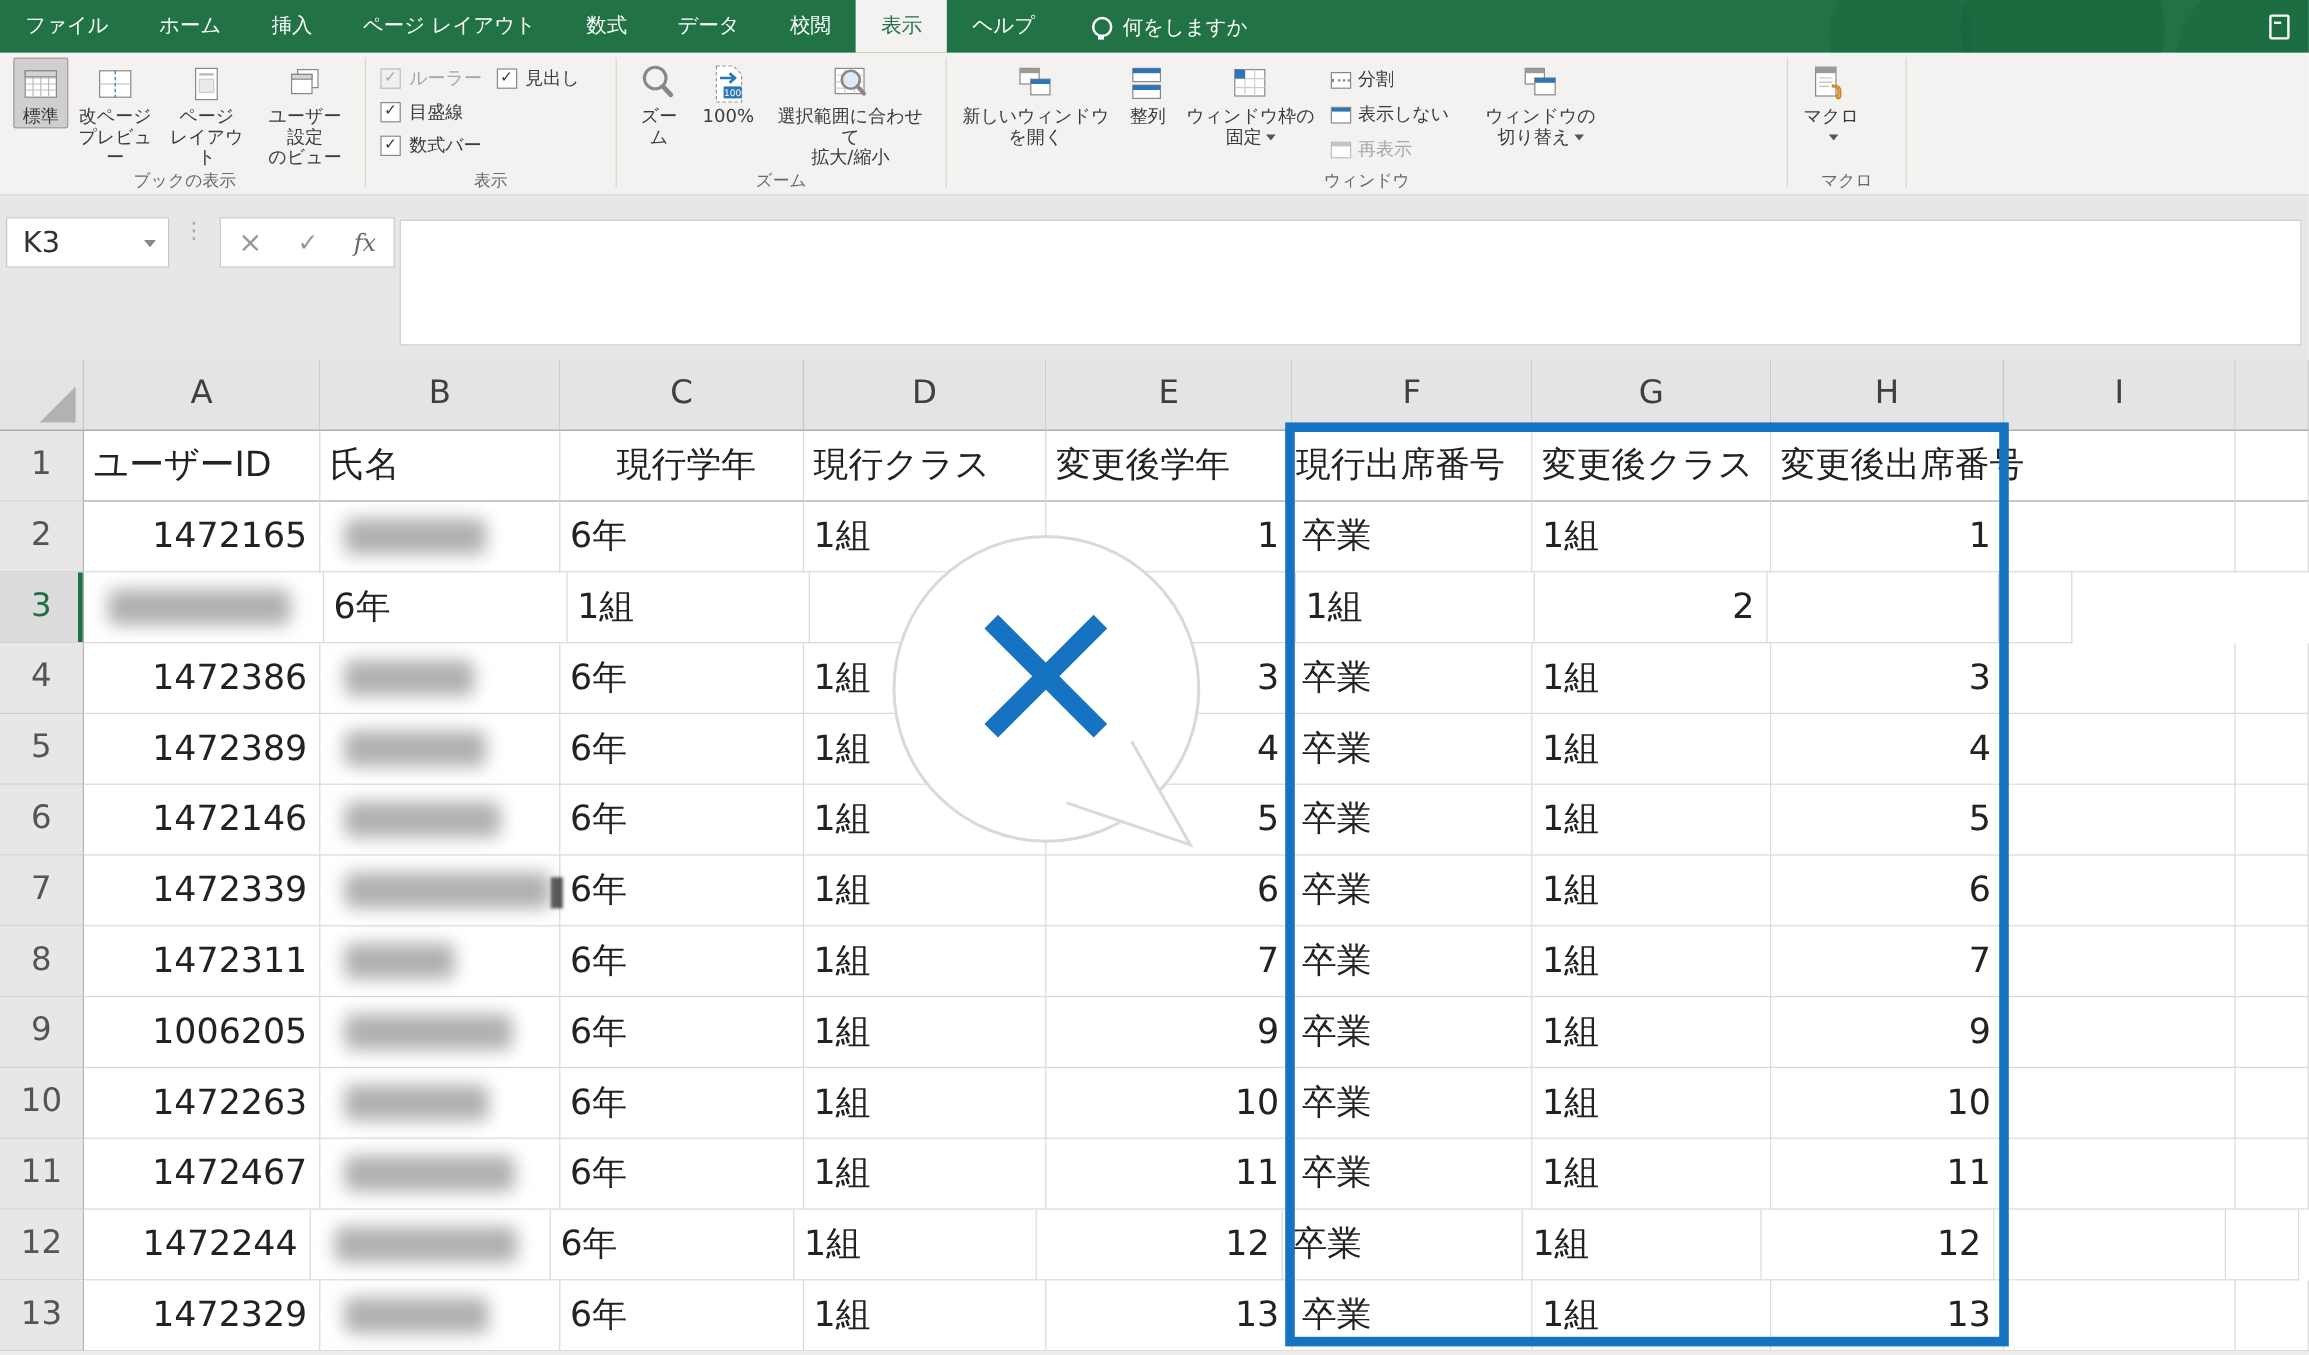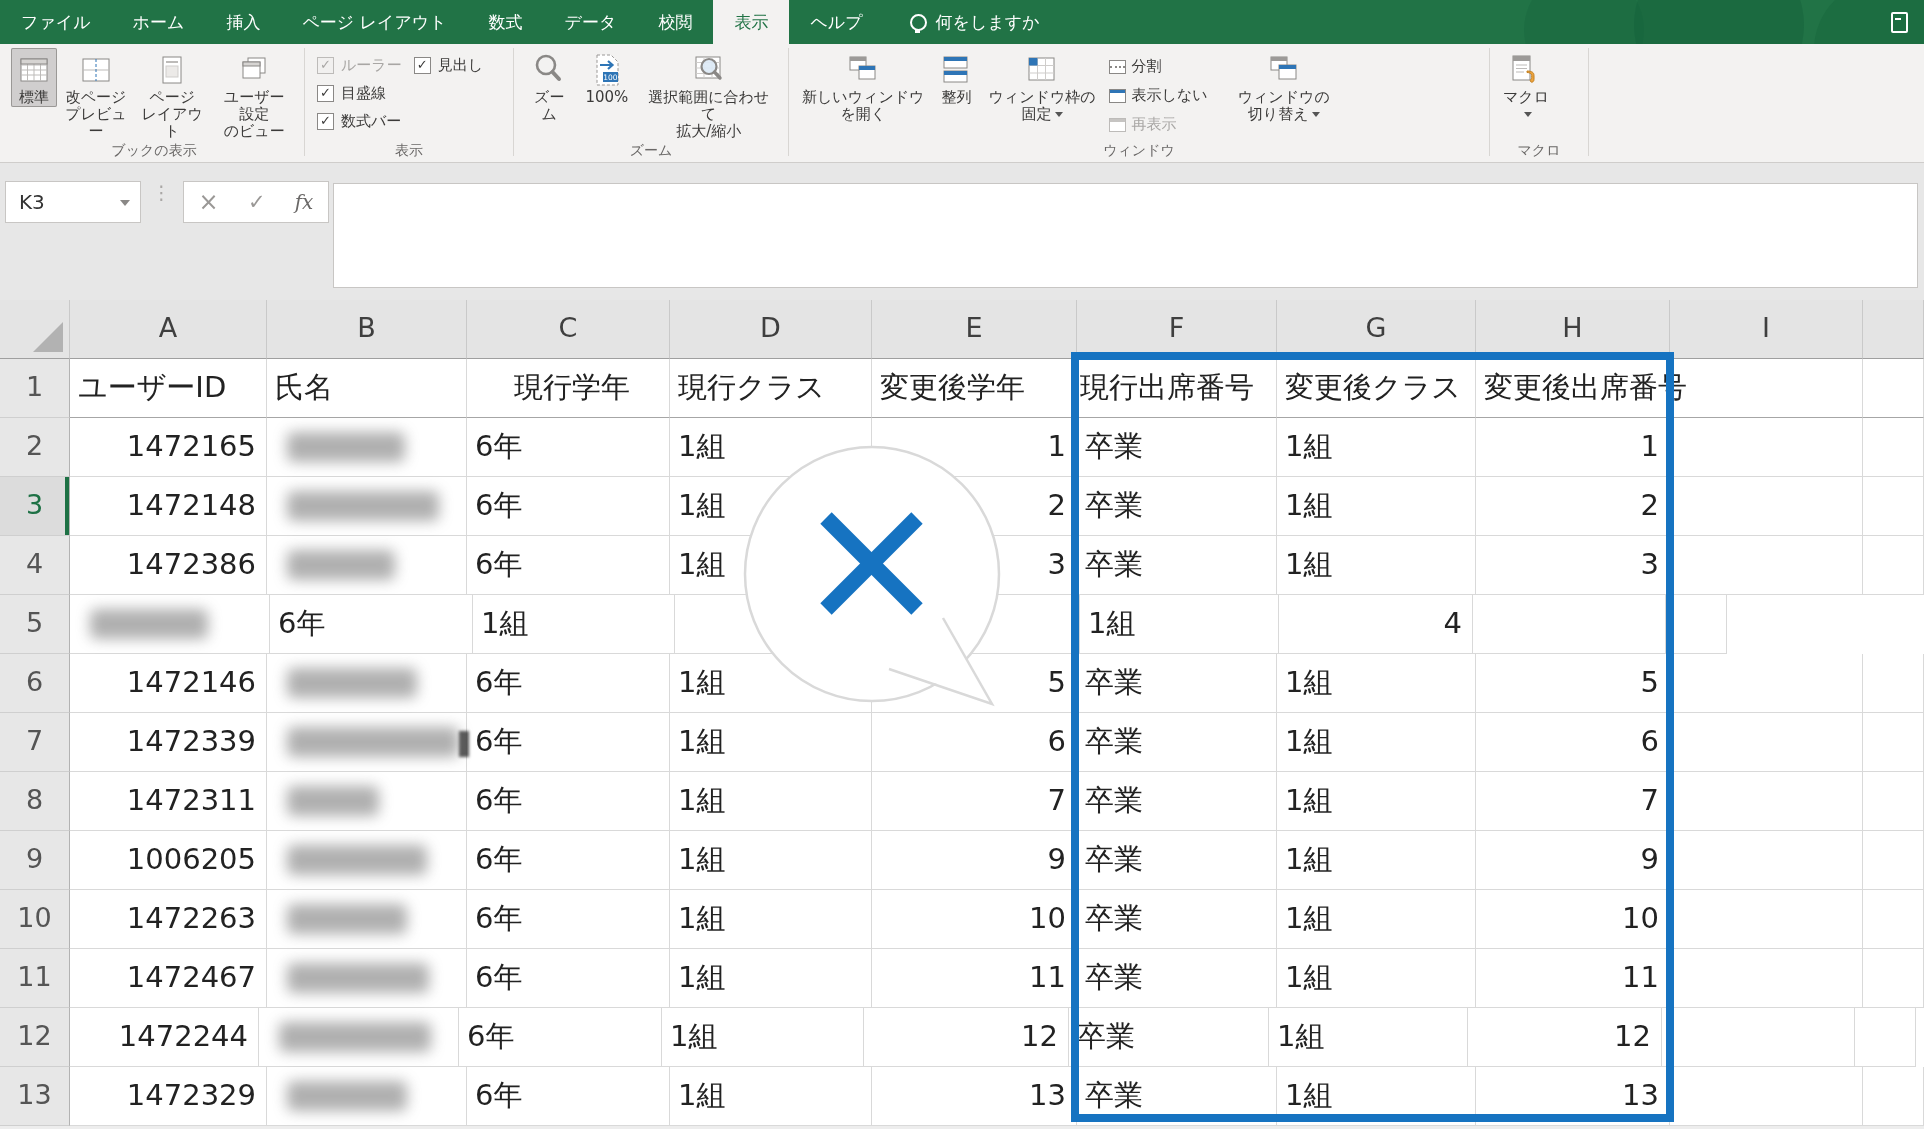--- a/index.html
+++ b/index.html
@@ -37,21 +37,21 @@
   .si{width:17px;height:14px;box-sizing:border-box;border:1px solid #8a8886;background:#fff;position:relative;flex:none;display:inline-block;}
   .si.bar::before{content:"";position:absolute;left:0;right:0;top:0;height:3px;background:#2e75b6;}
   .si.mid::after{content:"";position:absolute;left:0;right:0;top:5px;border-top:2px dotted #8a8886;}
   .si.pair::after{content:"";position:absolute;left:4px;top:3px;width:14px;height:11px;border:1px solid #8a8886;background:#fff;}
   .si.dis{border-color:#bdbbb9;}
   .si.dis::before{background:#c6c4c2 !important;}
   .si.dis::after{border-color:#bdbbb9 !important;}
   
   #fband{position:absolute;left:0;top:163px;width:1924px;height:137px;background:#e7e7e7;}
   .namebox{position:absolute;left:5px;top:18px;width:136px;height:42px;background:#fff;border:1px solid #c8c6c4;
-    box-sizing:border-box;font-size:20px;color:#333;display:flex;align-items:center;padding-left:13px;}
+    box-sizing:border-box;font-size:24px;color:#333;display:flex;align-items:center;padding-left:13px;}
   .nb-caret{position:absolute;right:10px;top:18px;width:0;height:0;border-left:5px solid transparent;
     border-right:5px solid transparent;border-top:6px solid #8a8886;}
   .fdots{position:absolute;left:152px;top:24px;color:#a9a7a5;font-size:19px;line-height:10px;}
   .fbtns{position:absolute;left:183px;top:18px;width:146px;height:42px;background:#fff;border:1px solid #c8c6c4;
     box-sizing:border-box;display:flex;align-items:center;justify-content:space-around;color:#9a9896;}
   .fbtns .x{font-size:24px;}
   .fbtns .ok{font-size:21px;}
   .fbtns .fx{font-family:"DejaVu Serif","Liberation Serif",serif;font-style:italic;font-size:20px;color:#6a6867;}
   .finput{position:absolute;left:333px;top:20px;width:1585px;height:105px;background:#fff;border:1px solid #c8c6c4;box-sizing:border-box;}
   
@@ -341,21 +341,20 @@
       <div class="cell" style="width: 202px;">1組</div>
       <div class="cell num" style="width: 205px;">1</div>
       <div class="cell" style="width: 200px;">卒業</div>
       <div class="cell" style="width: 199px;">1組</div>
       <div class="cell num" style="width: 194px;">1</div>
       <div class="cell" style="width: 193px;"></div>
       <div class="cell" style="width: 61px;"></div>
     </div>
     <div class="srow">
       <div class="rnum active" style="width: 70px;">3</div>
-      <div class="cell num" style="width: 197px;">1472148</div>
       <div class="cell" style="width: 200px;">
         <div class="blob" style="width: 152px;"></div>
       </div>
       <div class="cell" style="width: 203px;">6年</div>
       <div class="cell" style="width: 202px;">1組</div>
       <div class="cell num" style="width: 205px;">2</div>
       <div class="cell" style="width: 200px;">卒業</div>
       <div class="cell" style="width: 199px;">1組</div>
       <div class="cell num" style="width: 194px;">2</div>
       <div class="cell" style="width: 193px;"></div>
@@ -371,20 +370,21 @@
       <div class="cell" style="width: 202px;">1組</div>
       <div class="cell num" style="width: 205px;">3</div>
       <div class="cell" style="width: 200px;">卒業</div>
       <div class="cell" style="width: 199px;">1組</div>
       <div class="cell num" style="width: 194px;">3</div>
       <div class="cell" style="width: 193px;"></div>
       <div class="cell" style="width: 61px;"></div>
     </div>
     <div class="srow">
       <div class="rnum" style="width: 70px;">5</div>
+      <div class="cell num" style="width: 197px;">1472389</div>
       <div class="cell" style="width: 200px;">
         <div class="blob" style="width: 118px;"></div>
       </div>
       <div class="cell" style="width: 203px;">6年</div>
       <div class="cell" style="width: 202px;">1組</div>
       <div class="cell num" style="width: 205px;">4</div>
       <div class="cell" style="width: 200px;">卒業</div>
       <div class="cell" style="width: 199px;">1組</div>
       <div class="cell num" style="width: 194px;">4</div>
       <div class="cell" style="width: 193px;"></div>

